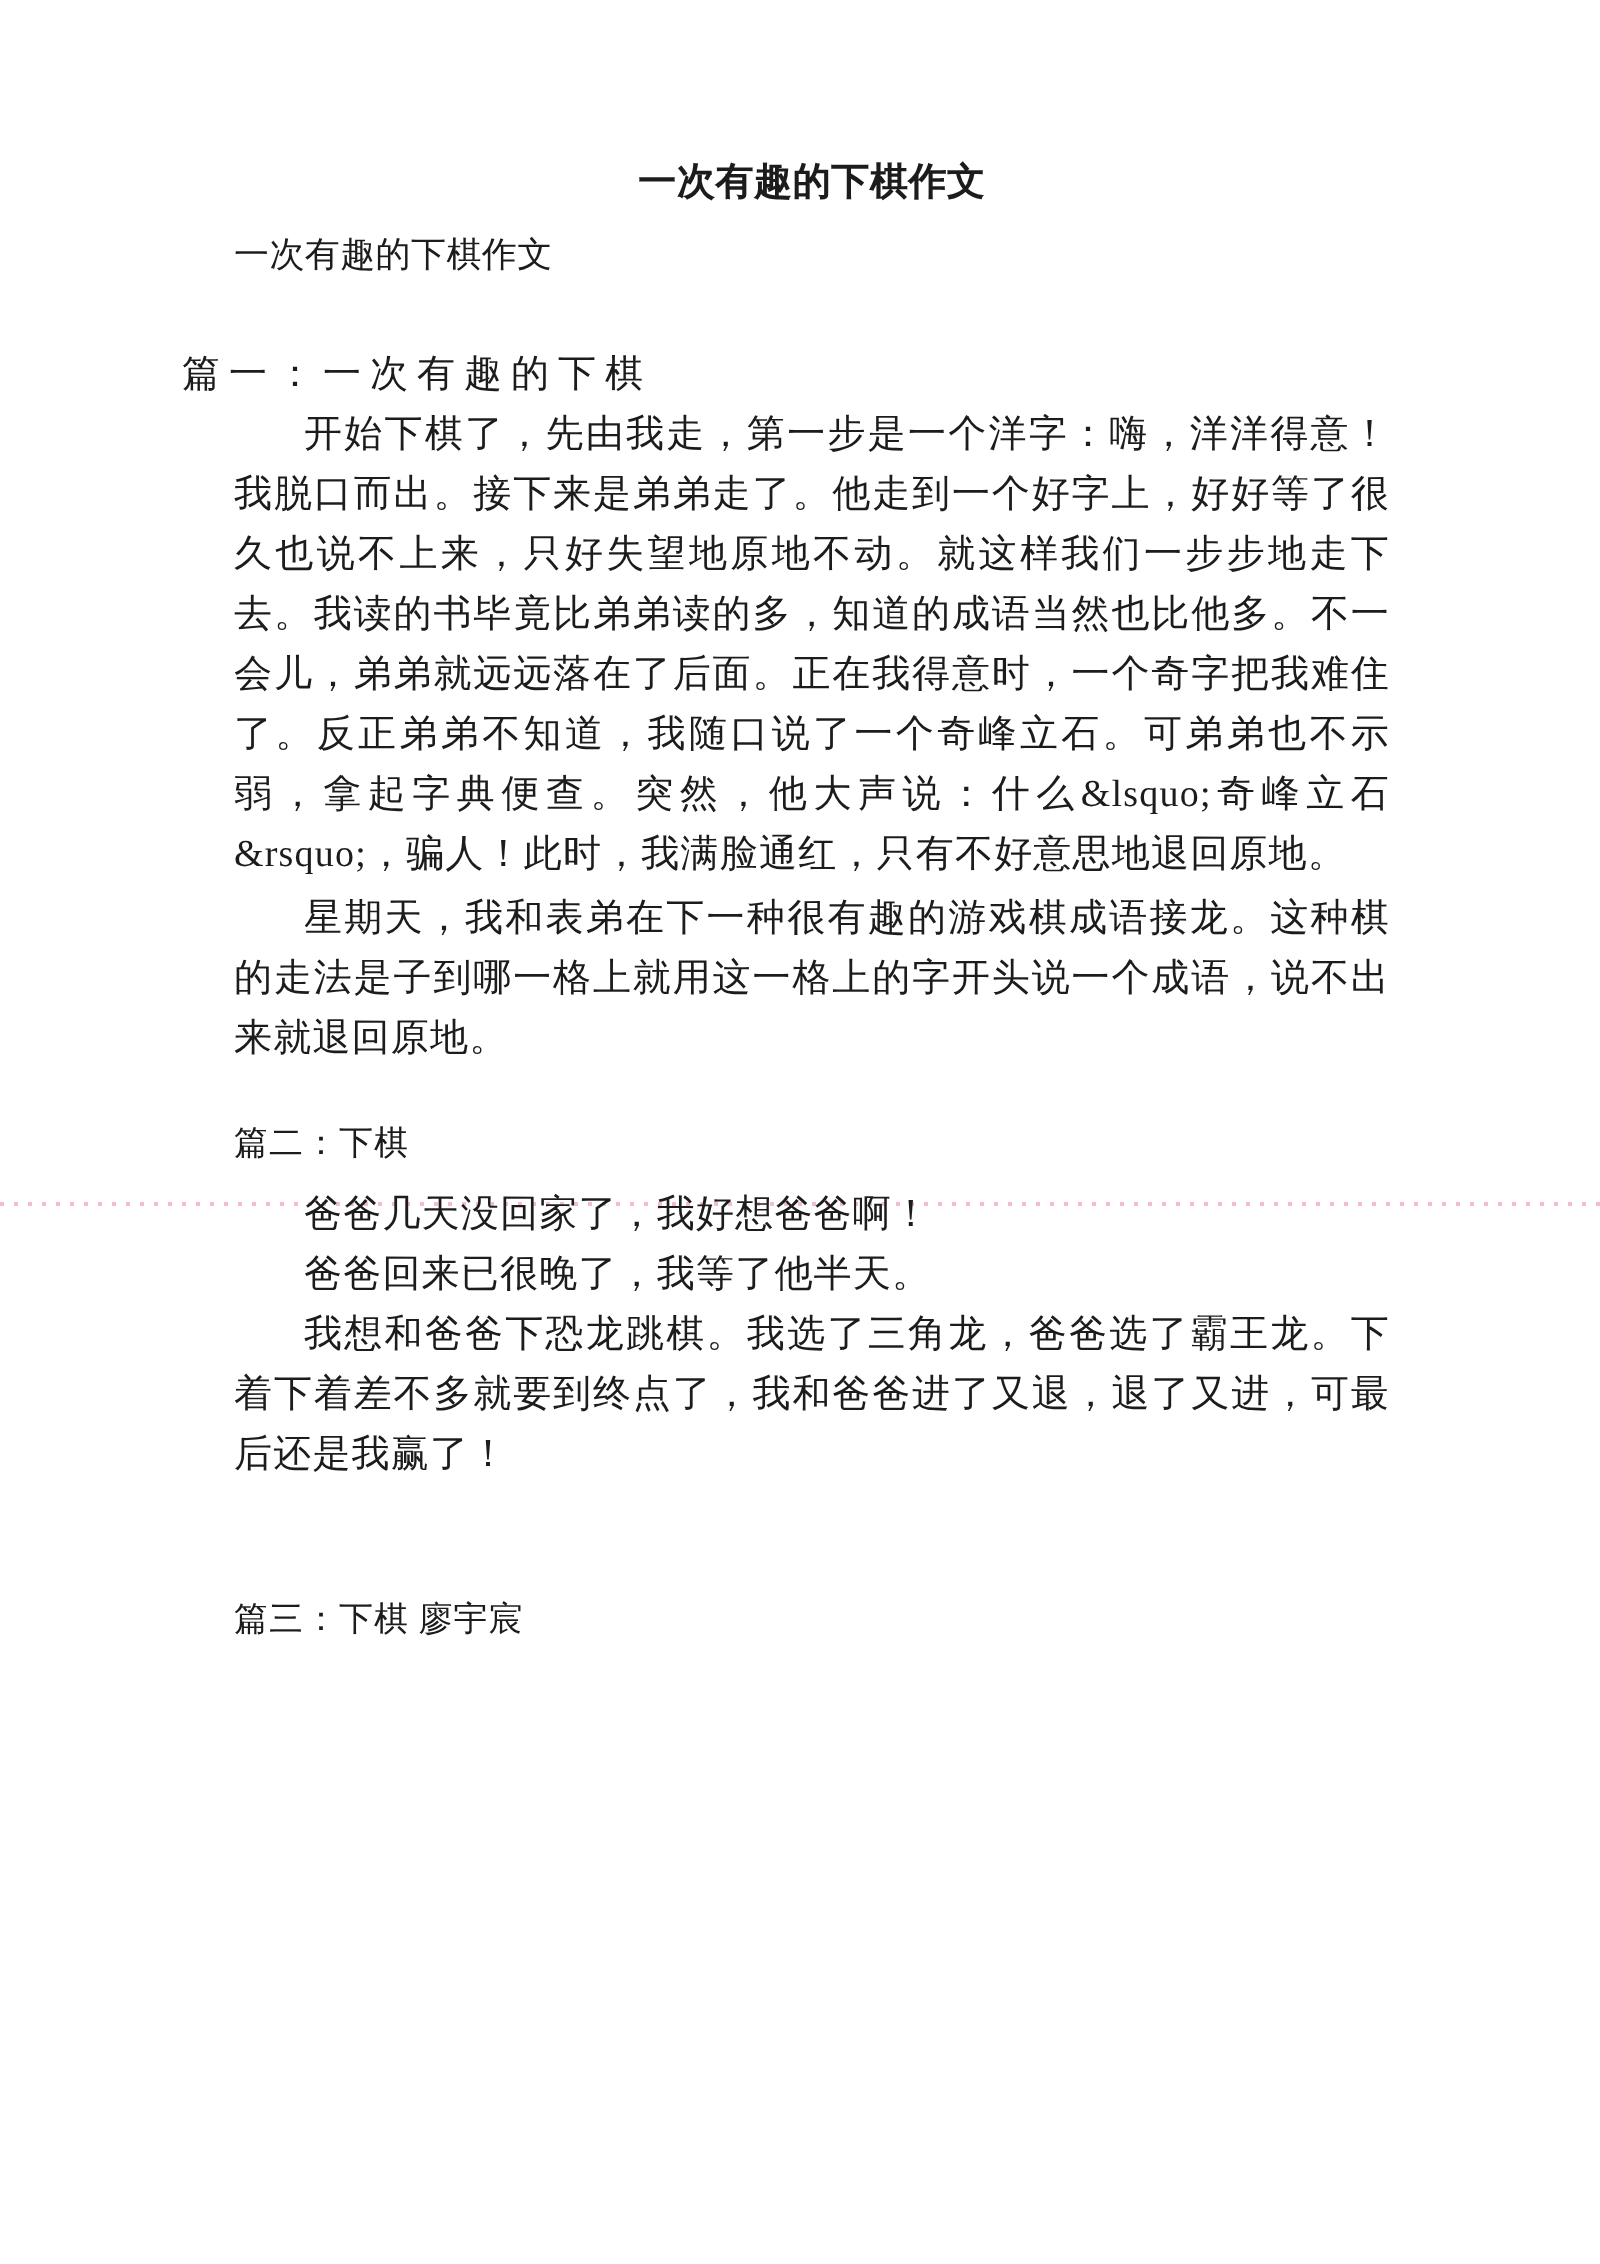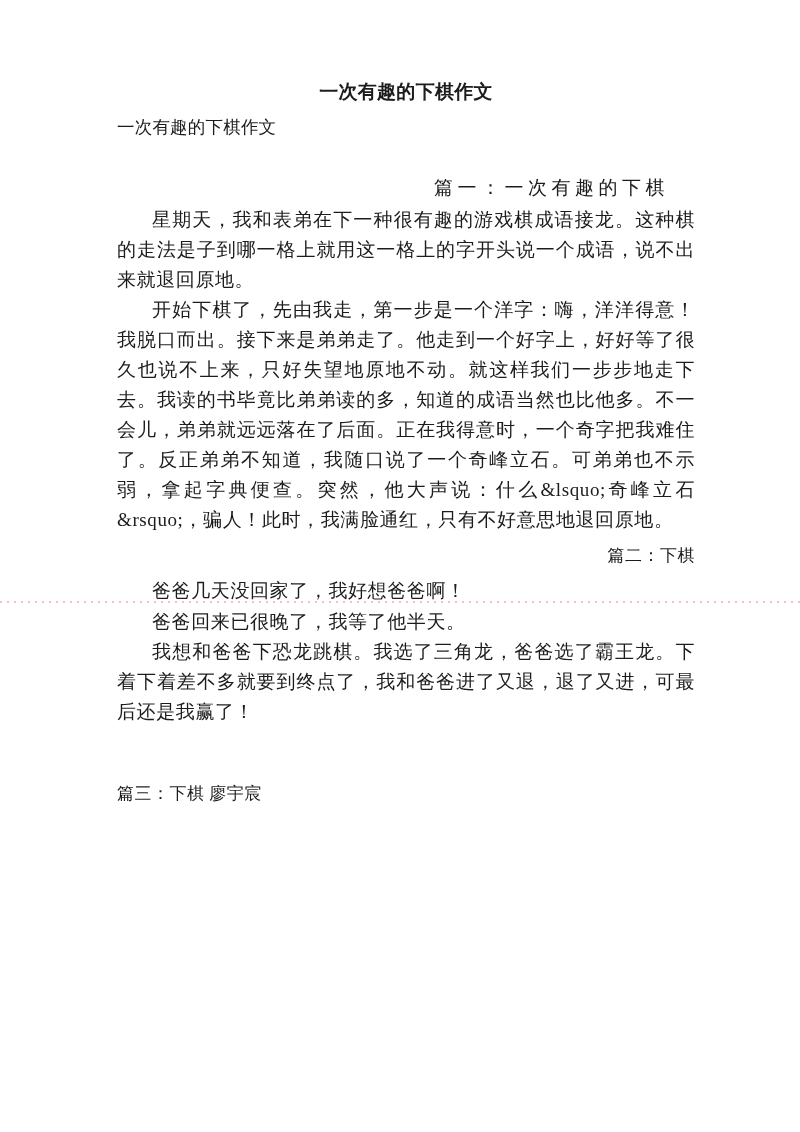--- a/index.html
+++ b/index.html
@@ -32,32 +32,32 @@
     margin: 5px 0 0 0;
     font-size: 17.5px;
     line-height: 30px;
     letter-spacing: 0.2px;
   }
   .heading-center {
     margin: 31px 0 0 0;
     font-size: 19px;
     font-weight: normal;
     line-height: 30px;
-    text-align: right;
+    text-align: left;
     letter-spacing: 4.5px;
     transform: translateX(-26px);
   }
   .heading-left {
     font-size: 17px;
     font-weight: normal;
     line-height: 30px;
     letter-spacing: 0.5px;
     margin: 0;
   }
-  .heading-sec2 { margin-top: 6px; text-align: right; }
+  .heading-sec2 { margin-top: 22px; }
   .heading-sec3 { margin-top: 52px; }
   p.body-par {
     margin: 0;
     font-size: 19px;
     line-height: 30px;
     letter-spacing: 0.6px;
     text-indent: 35px;
     text-align: justify;
   }
   p.first-par { margin-top: 2px; }
@@ -80,23 +80,23 @@
 <div class="dotted-divider"></div>
 
 <div class="doc">
 
   <h1 class="doc-title">一次有趣的下棋作文</h1>
 
   <div class="doc-subtitle">一次有趣的下棋作文</div>
 
   <h2 class="heading-center">篇一：一次有趣的下棋</h2>
 
+  <p class="body-par">开始下棋了，先由我走，第一步是一个洋字：嗨，洋洋得意！我脱口而出。接下来是弟弟走了。他走到一个好字上，好好等了很久也说不上来，只好失望地原地不动。就这样我们一步步地走下去。我读的书毕竟比弟弟读的多，知道的成语当然也比他多。不一会儿，弟弟就远远落在了后面。正在我得意时，一个奇字把我难住了。反正弟弟不知道，我随口说了一个奇峰立石。可弟弟也不示弱，拿起字典便查。突然，他大声说：什么&amp;lsquo;奇峰立石&amp;rsquo;，骗人！此时，我满脸通红，只有不好意思地退回原地。</p>
+
   <p class="body-par first-par">星期天，我和表弟在下一种很有趣的游戏棋成语接龙。这种棋的走法是子到哪一格上就用这一格上的字开头说一个成语，说不出来就退回原地。</p>
-
-  <p class="body-par">开始下棋了，先由我走，第一步是一个洋字：嗨，洋洋得意！我脱口而出。接下来是弟弟走了。他走到一个好字上，好好等了很久也说不上来，只好失望地原地不动。就这样我们一步步地走下去。我读的书毕竟比弟弟读的多，知道的成语当然也比他多。不一会儿，弟弟就远远落在了后面。正在我得意时，一个奇字把我难住了。反正弟弟不知道，我随口说了一个奇峰立石。可弟弟也不示弱，拿起字典便查。突然，他大声说：什么&amp;lsquo;奇峰立石&amp;rsquo;，骗人！此时，我满脸通红，只有不好意思地退回原地。</p>
 
   <h2 class="heading-left heading-sec2">篇二：下棋</h2>
 
   <p class="body-par sec2-first">爸爸几天没回家了，我好想爸爸啊！</p>
 
 
   <p class="body-par">爸爸回来已很晚了，我等了他半天。</p>
 
   <p class="body-par">我想和爸爸下恐龙跳棋。我选了三角龙，爸爸选了霸王龙。下着下着差不多就要到终点了，我和爸爸进了又退，退了又进，可最后还是我赢了！</p>
 

